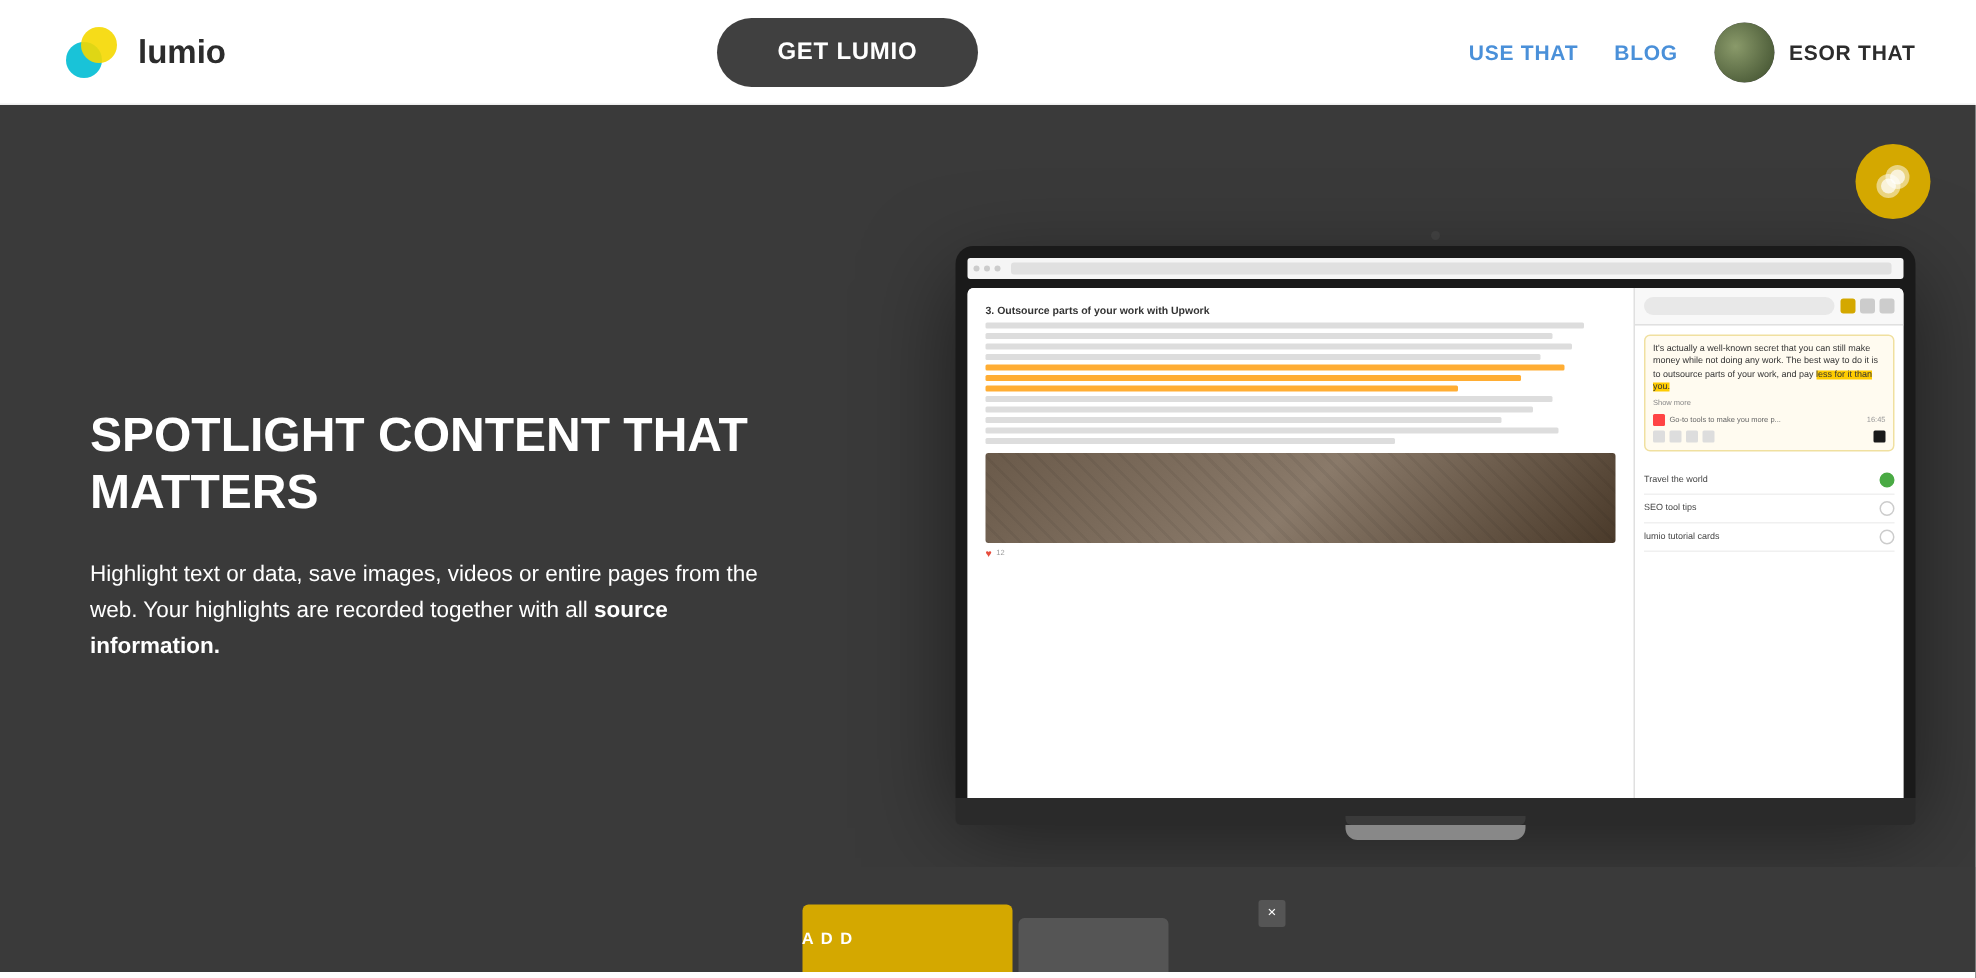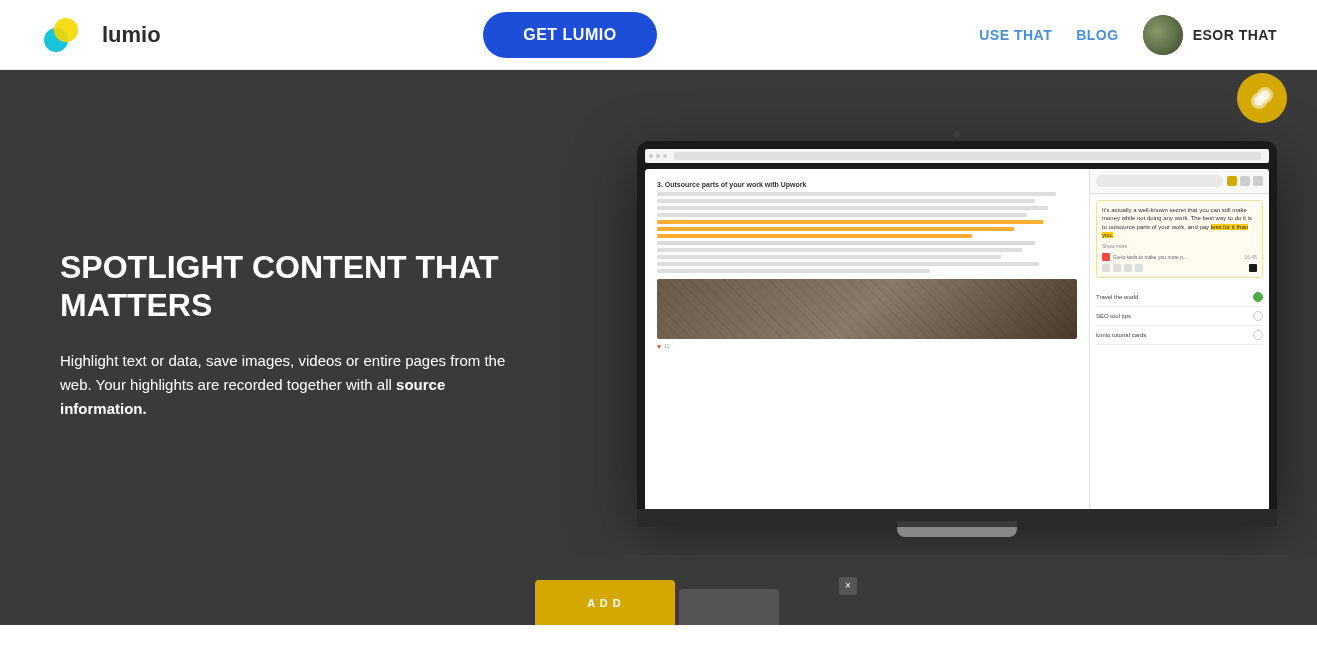--- a/index.html
+++ b/index.html
@@ -16,34 +16,34 @@
       display: flex;
       align-items: center;
       justify-content: space-between;
       padding: 0 40px;
       z-index: 100;
       border-bottom: 1px solid #eee;
     }
     .logo-area {
       display: flex;
       align-items: center;
-      gap: 20px;
+      gap: 10px;
     }
     .logo-icon {
       width: 42px;
       height: 42px;
       position: relative;
     }
     .logo-text {
       font-size: 22px;
       font-weight: 600;
       color: #2c2c2c;
     }
     .get-lumio-btn {
-      background: #1d4ed8;
+      background: #404040;
       color: #fff;
       border: none;
       border-radius: 30px;
       padding: 14px 40px;
       font-size: 16px;
       font-weight: 800;
       cursor: pointer;
       letter-spacing: 0.5px;
       text-transform: uppercase;
     }
@@ -84,21 +84,21 @@
     }
     .user-name {
       font-size: 14px;
       font-weight: 600;
       color: #2c2c2c;
       letter-spacing: 0.5px;
     }
 
     
     .main-content {
-      padding-top: 43px;
+      padding-top: 66px;
     }
 
     
     .hero-section {
       background: #3a3a3a;
       min-height: 582px;
       position: relative;
       display: flex;
       align-items: center;
       overflow: hidden;
@@ -514,21 +514,21 @@
               </div>
             </div>
           </div>
         </div>
         <div class="laptop-base"></div>
         <div class="laptop-stand"></div>
       </div>
     </div>
 
     <div style="position:absolute;bottom:0;left:0;right:0;height:70px;background:#3a3a3a;display:flex;align-items:flex-end;justify-content:center;padding-bottom:0;">
-      <div style="width:140px;height:45px;background:#d4a800;border-radius:4px 4px 0 0;display:flex;align-items:center;justify-content:center;margin-right:4px;">
+      <div style="width:140px;height:45px;background:#d4a800;border-radius:4px 4px 0 0;display:flex;align-items:center;justify-content:flex-start;margin-right:4px;">
         <span style="color:#fff;font-weight:800;font-size:11px;letter-spacing:1px;">A D D</span>
       </div>
       <div style="width:100px;height:36px;background:#555;border-radius:4px 4px 0 0;margin-right:4px;"></div>
       <div style="position:absolute;right:460px;bottom:30px;width:18px;height:18px;background:#555;border-radius:2px;display:flex;align-items:center;justify-content:center;">
         <span style="color:#fff;font-size:10px;line-height:1;">×</span>
       </div>
     </div>
 
   </section>
 

